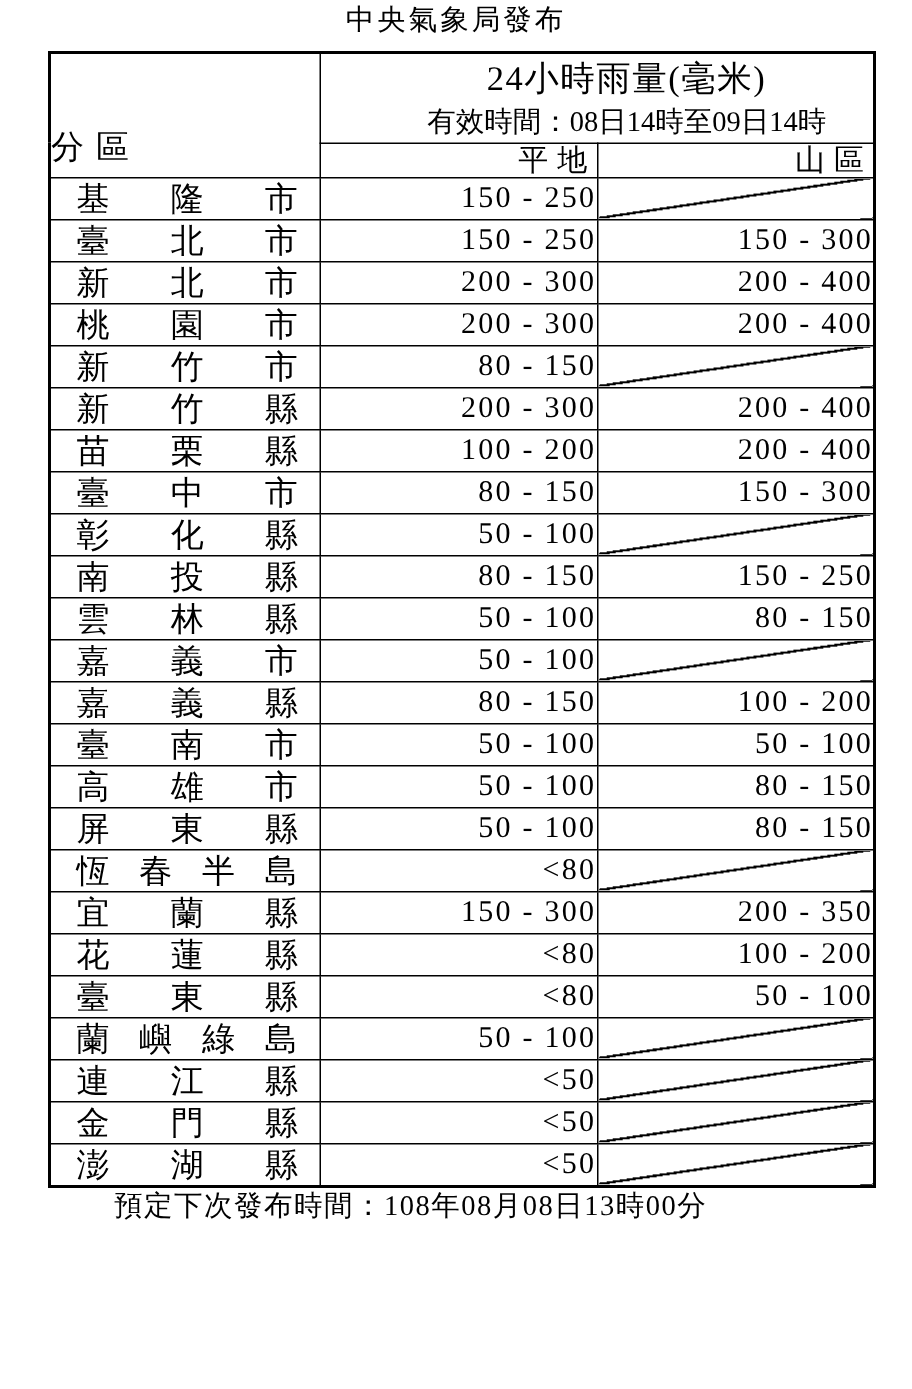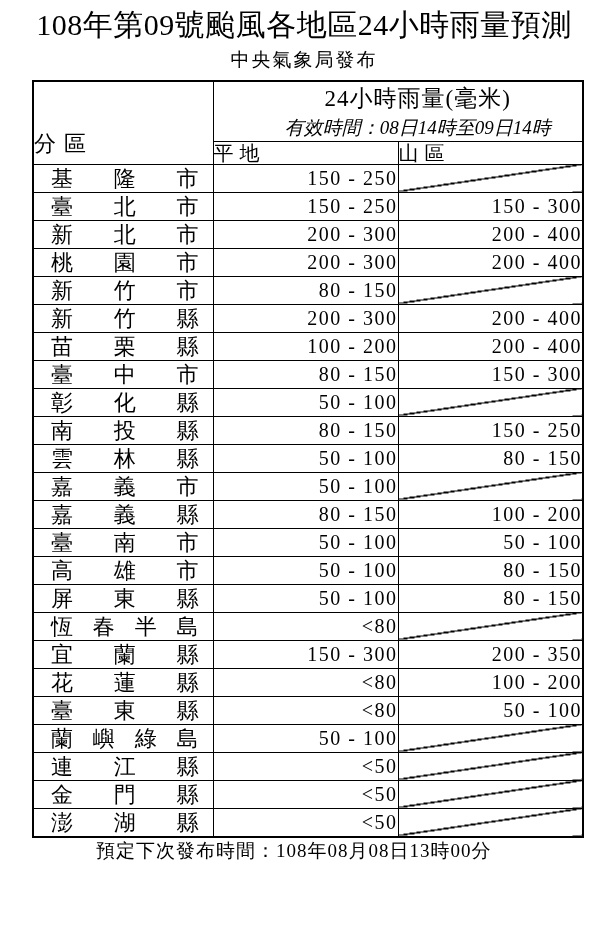--- a/index.html
+++ b/index.html
@@ -29,51 +29,50 @@
   col.c-zone { width:180px; }
   col.c-plain { width:185px; }
   col.c-mount { width:185px; }
 
   .zone-head {
     vertical-align:bottom; text-align:left;
     font-size:22px; padding-bottom:5px; letter-spacing:8px;
   }
   .rain-head { height:60px; text-align:center; vertical-align:middle;padding-left:40px; }
   .rain-title { font-size:23px; line-height:33px; letter-spacing:1px; }
-  .valid-time { font-size:19px; line-height:25px;font-style:italic; }
-
-  .sub-head td { height:23px; text-align:left; font-size:20px; line-height:22px; letter-spacing:6px; }
+  .valid-time { font-size:19px; line-height:25px; }
+
+  .sub-head td { height:23px; text-align:right; font-size:20px; line-height:22px; letter-spacing:6px; }
 
   tr.data-row td { height:28px; }
   .zone-cell div {
     font-size:22px; line-height:27px;
     text-align:justify; text-align-last:justify;
     padding:0 14px 0 17px;
   }
   .val {
     text-align:right; font-size:20px; line-height:27px;
     letter-spacing:1.5px; white-space:nowrap;
   }
   td.diag {
     background:linear-gradient(to bottom right,
       #ffffff calc(50% - 0.8px),
       #000000 calc(50% - 0.8px),
       #000000 calc(50% + 0.8px),
       #ffffff calc(50% + 0.8px));
   }
 
   .note { margin:7px 0 0 34px; font-size:19px; line-height:24px; letter-spacing:1px; }
-  .note-next { margin-left:96px; margin-top:1px; }
+  .note-next { margin-left:76px; margin-top:1px; }
 </style>
 </head>
 <body>
 
 <div class="page">
 
-  <h1 class="title">108年第09號颱風各地區24小時雨量預測</h1>
   <div class="publisher">中央氣象局發布</div>
 
   <table class="rain">
     <colgroup>
       <col class="c-zone">
         <col class="c-plain">
         <col class="c-mount">
     </colgroup>
     <tbody>
       <tr>

